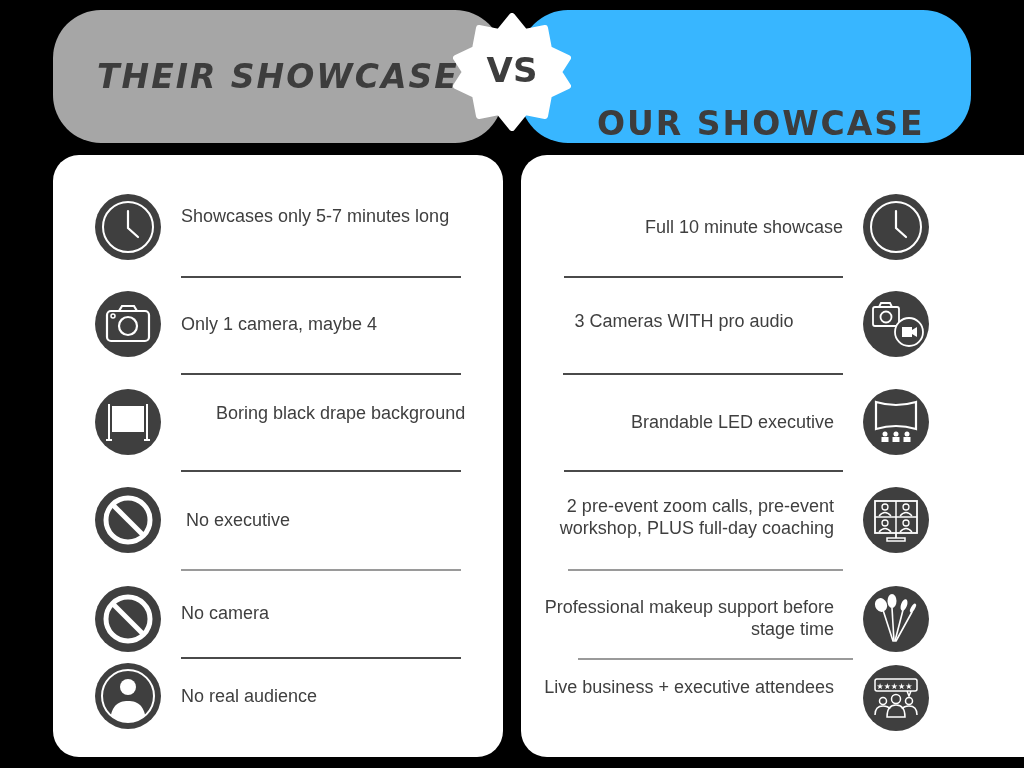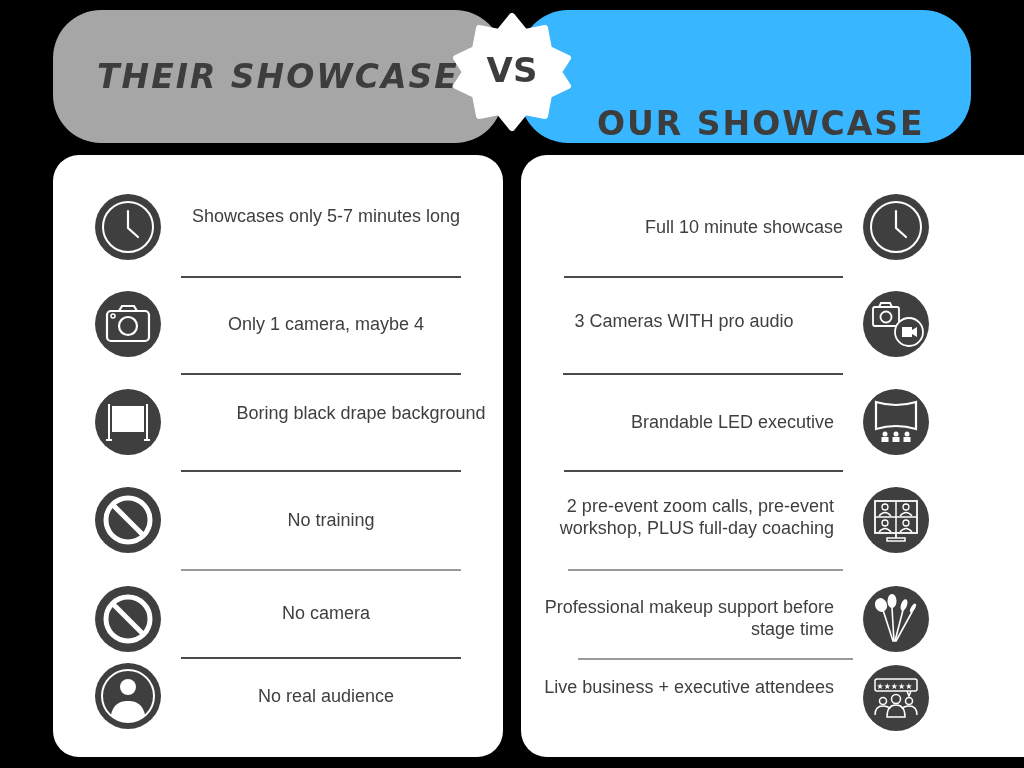--- a/index.html
+++ b/index.html
@@ -47,21 +47,21 @@
       background: #3f3f3f; display: flex; align-items: center; justify-content: center;
     }
     .icon-circle svg { display: block; }
     .card-left .icon-circle { left: 42px; }
     .card-right .icon-circle { left: 342px; }
 
     .row-text {
       position: absolute; font-family: "Liberation Sans", sans-serif;
       font-size: 18px; line-height: 22px; color: #3f3f3f;
     }
-    .card-left .row-text { left: 128px; width: 290px; text-align: center; }
+    .card-left .row-text { left: 128px; width: 290px; text-align: left; }
     .card-right .row-text { right: 137px; width: 300px; text-align: right; }
 
     .divider { position: absolute; height: 1.5px; background: #4a4a4a; }
     .divider.light { background: #9a9a9a; height: 2px; }
   </style>
 </head>
 <body>
 
 <div class="header header-left">
   <span class="header-title">THEIR SHOWCASE</span>
@@ -117,21 +117,21 @@
   </div>
   <div class="divider" style="left:128px; width:280px; top:315px;"></div>
 
   <div class="row" style="top:332px;">
     <div class="icon-circle" style="top:0;">
       <svg width="66" height="66" viewBox="0 0 66 66">
           <circle cx="33" cy="33" r="22" fill="none" stroke="#fff" stroke-width="5"></circle>
           <line x1="18" y1="18" x2="48" y2="48" stroke="#fff" stroke-width="5"></line>
         </svg>
     </div>
-    <div class="row-text" style="top:22px; left:133px;">No training</div>
+    <div class="row-text" style="top:22px; left:133px;">No executive</div>
   </div>
   <div class="divider light" style="left:128px; width:280px; top:414px;"></div>
 
   <div class="row" style="top:431px;">
     <div class="icon-circle" style="top:0;">
       <svg width="66" height="66" viewBox="0 0 66 66">
           <circle cx="33" cy="33" r="22" fill="none" stroke="#fff" stroke-width="5"></circle>
           <line x1="18" y1="18" x2="48" y2="48" stroke="#fff" stroke-width="5"></line>
         </svg>
     </div>

